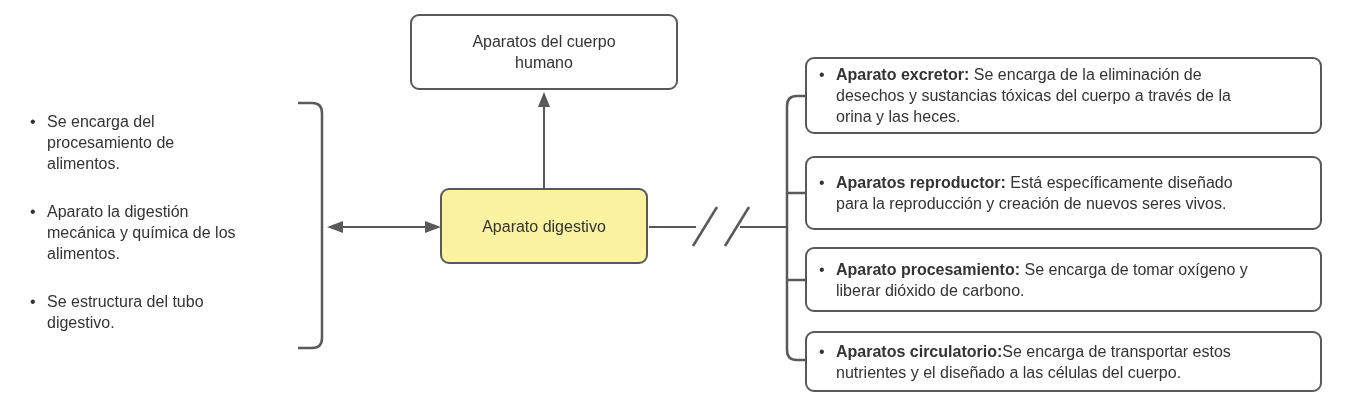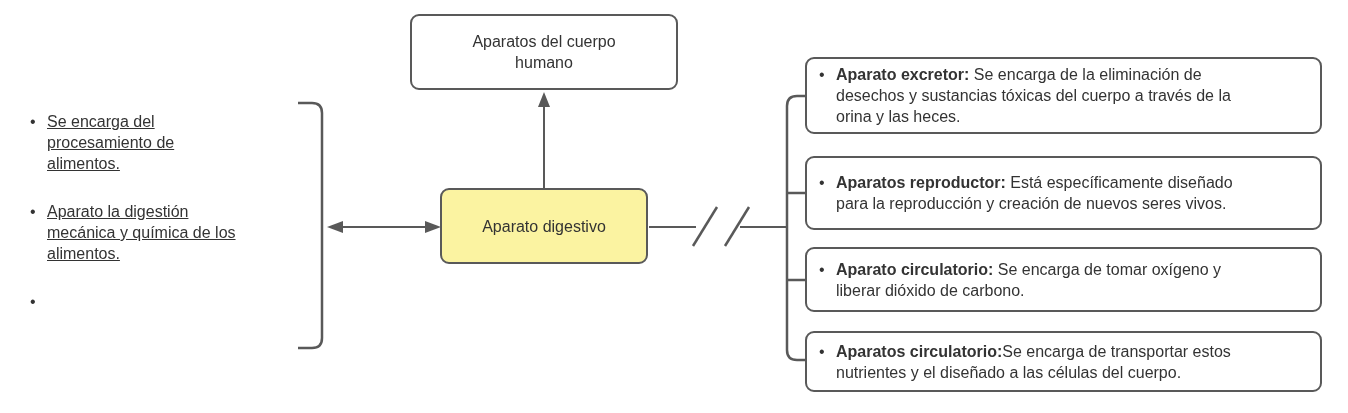--- a/index.html
+++ b/index.html
@@ -70,21 +70,20 @@
     position:absolute;left:30px;top:111px;width:280px;
   }
   .note-item{
     display:flex;align-items:flex-start;
     margin-bottom:27px;
   }
   .note-item .note-text{
     white-space:pre-line;
     font-size:16px;line-height:21px;
     color:var(--text);
-    text-decoration:underline;
   }
 </style>
 </head>
 <body>
 
 <div class="canvas">
 
   <svg class="connectors" width="1348" height="413" viewBox="0 0 1348 413">
 
     <g>
@@ -131,20 +130,22 @@
 alimentos.</span>
     </div>
     <div class="note-item">
       <span class="bullet">•</span>
       <span class="note-text">Aparato la digestión
 mecánica y química de los
 alimentos.</span>
     </div>
     <div class="note-item">
       <span class="bullet">•</span>
+      <span class="note-text">Se estructura del tubo
+digestivo.</span>
     </div>
   </div>
 
   <div class="node right-node rn-1">
     <div class="bullet-row">
       <span class="bullet">•</span>
       <div class="rn-text">
         <span class="bold">Aparato excretor:</span><span class="desc"> Se encarga de la eliminación de
 desechos y sustancias tóxicas del cuerpo a través de la
 orina y las heces.</span>
@@ -159,21 +160,21 @@
         <span class="bold">Aparatos reproductor:</span><span class="desc"> Está específicamente diseñado
 para la reproducción y creación de nuevos seres vivos.</span>
       </div>
     </div>
   </div>
 
   <div class="node right-node rn-3">
     <div class="bullet-row">
       <span class="bullet">•</span>
       <div class="rn-text">
-        <span class="bold">Aparato circulatorio:</span><span class="desc"> Se encarga de tomar oxígeno y
+        <span class="bold">Aparato procesamiento:</span><span class="desc"> Se encarga de tomar oxígeno y
 liberar dióxido de carbono.</span>
       </div>
     </div>
   </div>
 
   <div class="node right-node rn-4">
     <div class="bullet-row">
       <span class="bullet">•</span>
       <div class="rn-text">
         <span class="bold">Aparatos circulatorio:</span><span class="desc">Se encarga de transportar estos

